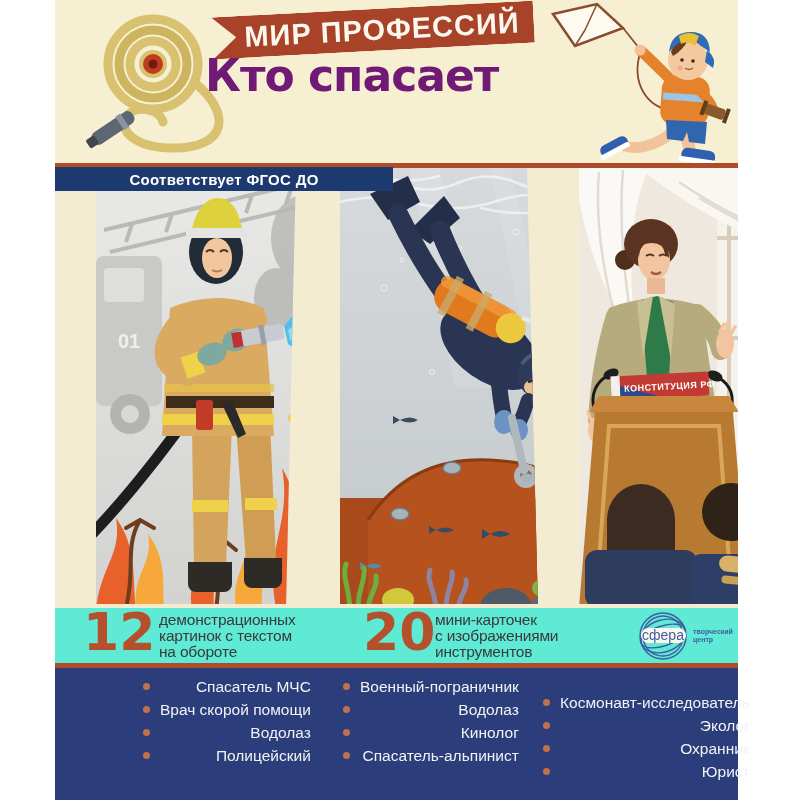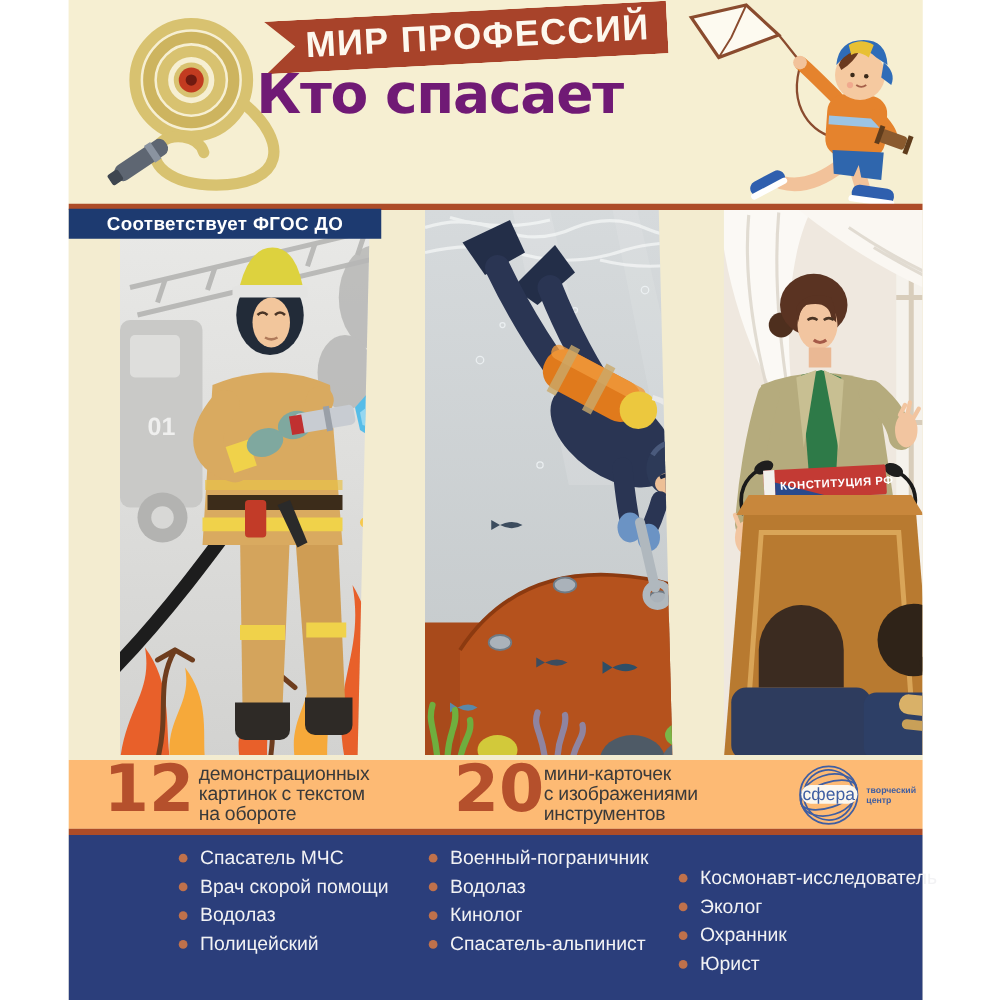--- a/index.html
+++ b/index.html
@@ -17,45 +17,45 @@
   .title-line{position:absolute;color:#701a75;font-family:"DejaVu Sans",sans-serif;
               font-weight:bold;white-space:nowrap;font-size:44px;letter-spacing:-1px;}
   .t1{left:150px;top:50px;}
   .t2{left:244px;top:102px;}
   .hose-svg{position:absolute;left:6px;top:2px;}
   .boy-svg{position:absolute;left:478px;top:0;}
 
   .redline{position:absolute;left:0;width:683px;height:5px;background:#ad4c28;}
   .rl1{top:163px;} .rl2{top:663px;}
 
-  .badge{position:absolute;left:0;top:167px;width:250px;height:24px;background:#1d3a70;
+  .badge{position:absolute;left:0;top:167px;width:338px;height:24px;background:#1d3a70;
          color:#ffffff;font-weight:bold;font-size:15px;display:flex;align-items:center;
          justify-content:center;z-index:6;letter-spacing:.3px;}
 
   
   .panels{position:absolute;left:0;top:168px;width:683px;height:440px;background:#f3ecd0;}
   .panel{position:absolute;top:0;height:436px;overflow:hidden;padding-left:41px;}
   .panel1{left:0;width:243px;clip-path:polygon(0 0,241px 0,231px 440px,0 440px);}
   .panel2{left:244px;width:240px;clip-path:polygon(10px 0,228px 0,239px 440px,1px 440px);}
   .panel3{left:483px;width:200px;clip-path:polygon(0 0,200px 0,200px 440px,11px 440px);}
 
   
-  .strip{position:absolute;left:0;top:608px;width:683px;height:55px;background:#fdba74;}
+  .strip{position:absolute;left:0;top:608px;width:683px;height:55px;background:#5eead4;}
   .count{position:absolute;top:-6px;color:#b5502c;font-family:"DejaVu Sans",sans-serif;
          font-weight:bold;font-size:52px;}
   .c12{left:28px;} .c20{left:308px;}
   .feat-lines{position:absolute;top:4px;color:#3a3a3a;font-size:15.5px;line-height:16px;
               letter-spacing:-.2px;}
   .fl1{left:104px;} .fl2{left:380px;}
   .feat-lines span{display:block;}
   .logo-svg{position:absolute;left:568px;top:2px;}
 
   
   .footer{position:absolute;left:0;top:668px;width:683px;height:132px;background:#2b3e7b;}
-  .col{position:absolute;top:7px;}
+  .col{position:absolute;top:7px;text-align:right;}
   .col ul{list-style:none;margin:0;padding:0;}
   .col li{position:relative;color:#f2f2f4;font-size:15.5px;line-height:23px;padding-left:17px;
           white-space:nowrap;}
   .col li::before{content:"";position:absolute;left:0;top:8px;width:7px;height:7px;
                   border-radius:50%;background:#c0714b;}
   .colA{left:88px;} .colB{left:288px;} .colC{left:488px;margin-top:16px;}
 </style>
 </head>
 <body>
 

